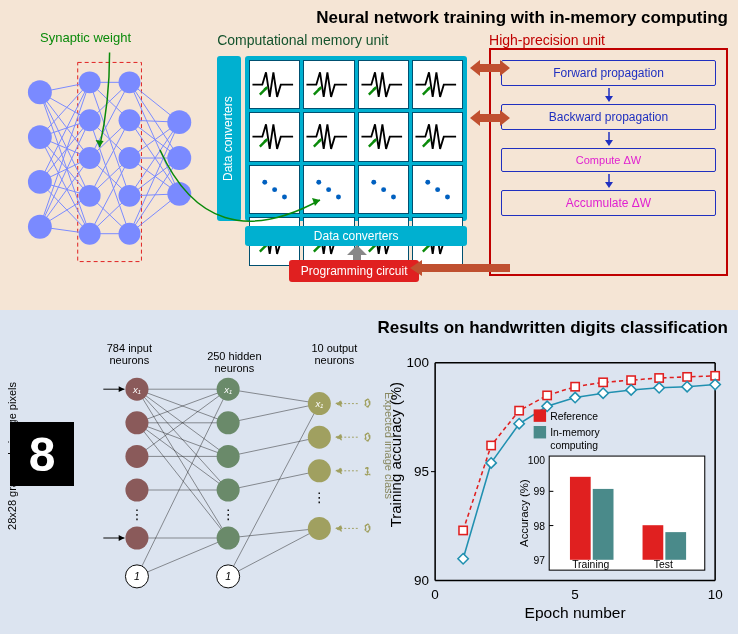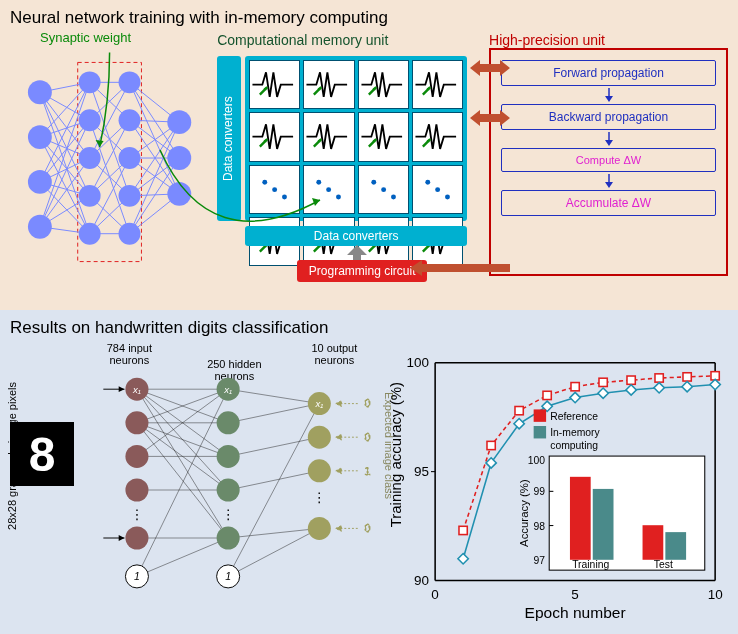--- a/index.html
+++ b/index.html
@@ -1,32 +1,32 @@
 <!DOCTYPE html>
 <html><head>
 <meta charset="utf-8">
 <style>
 * { box-sizing: border-box; margin: 0; padding: 0; }
 body { font-family: Arial, sans-serif; width: 738px; height: 634px; background: #fff; font-size: 12px; }
 .panel-top { background: #f5e5d5; padding: 8px 10px 10px; height: 310px; position: relative; }
 .panel-bottom { background: #dce4f0; padding: 8px 10px 10px; height: 324px; position: relative; }
-.title { text-align: left; font-weight: normal; font-size: 17px; color: #000; margin-bottom: 4px; }
+.title { text-align: right; font-weight: bold; font-size: 17px; color: #000; margin-bottom: 4px; }
 .top-content { display: flex; gap: 8px; height: 260px; }
 .nn-box { width: 200px; position: relative; }
 .nn-svg { width: 100%; height: 100%; }
 .synaptic-label { color: #0a8a0a; font-size: 13px; position: absolute; top: -2px; left: 30px; }
 .cmu-box { width: 265px; position: relative; }
 .cmu-title { color: #14532d; font-size: 14px; text-align: left; }
 .cmu-body { position: relative; height: 230px; }
 .dc-left { position: absolute; left: 0; top: 8px; width: 24px; height: 165px; background: #00b0d0; color: #fff; writing-mode: vertical-rl; transform: rotate(180deg); text-align: center; font-size: 12px; padding: 4px; border-radius: 3px; }
 .grid-box { position: absolute; left: 28px; top: 8px; width: 222px; height: 165px; background: #00b0d0; border-radius: 3px; padding: 4px; display: grid; grid-template: repeat(4,1fr)/repeat(4,1fr); gap: 3px; }
 .cell { background: #fff; border: 1px solid #005070; position: relative; }
 .cell svg { width: 100%; height: 100%; }
 .dc-bottom { position: absolute; left: 28px; top: 178px; width: 222px; height: 20px; background: #00b0d0; color: #fff; text-align: center; font-size: 12px; line-height: 20px; border-radius: 3px; }
-.prog-circ { position: absolute; left: 80px; top: 212px; width: 130px; height: 22px; background: #e02020; color: #fff; text-align: center; font-size: 12px; line-height: 22px; border-radius: 3px; }
+.prog-circ { position: absolute; left: 72px; top: 212px; width: 130px; height: 22px; background: #e02020; color: #fff; text-align: center; font-size: 12px; line-height: 22px; border-radius: 3px; }
 .hpu-box { width: 240px; position: relative; }
 .hpu-title { color: #c00000; font-size: 14px; text-align: left; }
 .hpu-body { border: 2px solid #c00000; height: 228px; padding: 10px; display: flex; flex-direction: column; gap: 10px; }
 .hpu-step { border: 1px solid #2030c0; color: #2030c0; text-align: center; padding: 5px 2px; font-size: 12px; border-radius: 2px; position: relative; }
 .hpu-step .sub { color: #e020d0; font-size: 11px; }
 .bottom-content { display: flex; gap: 4px; height: 280px; }
 .mnist-img { width: 64px; height: 64px; background: #000; color: #fff; display: flex; align-items: center; justify-content: center; font-size: 48px; font-weight: bold; margin-top: 80px; }
 .nn2-box { width: 300px; position: relative; }
 .chart-box { width: 340px; position: relative; }
 .axis-label-y { position: absolute; writing-mode: vertical-rl; transform: rotate(180deg); font-size: 15px; }
@@ -263,21 +263,21 @@
 <div class="panel-bottom">
   <div class="title">Results on handwritten digits classification</div>
   <div class="bottom-content">
     <div style="width:76px;position:relative">
       <div class="vert-left" style="left:-4px;top:40px">28x28 gray-scale image pixels</div>
       <div class="mnist-img">8</div>
     </div>
 
     <div class="nn2-box">
       <div class="col-label" style="left:0;top:0;width:80px">784 input neurons</div>
-      <div class="col-label" style="left:100px;top:16px;width:90px">250 hidden neurons</div>
+      <div class="col-label" style="left:100px;top:8px;width:90px">250 hidden neurons</div>
       <div class="col-label" style="left:205px;top:0;width:80px">10 output neurons</div>
       <svg viewBox="0 0 300 250" style="position:absolute;top:28px;width:100%;height:240px">
 
         <g stroke="#222" stroke-width="0.5">
           <line x1="45" y1="20" x2="140" y2="20"></line>
             <line x1="45" y1="20" x2="140" y2="55"></line>
             <line x1="45" y1="20" x2="140" y2="90"></line>
             <line x1="45" y1="20" x2="140" y2="125"></line>
             <line x1="45" y1="20" x2="140" y2="175"></line>
           <line x1="45" y1="55" x2="140" y2="20"></line>

